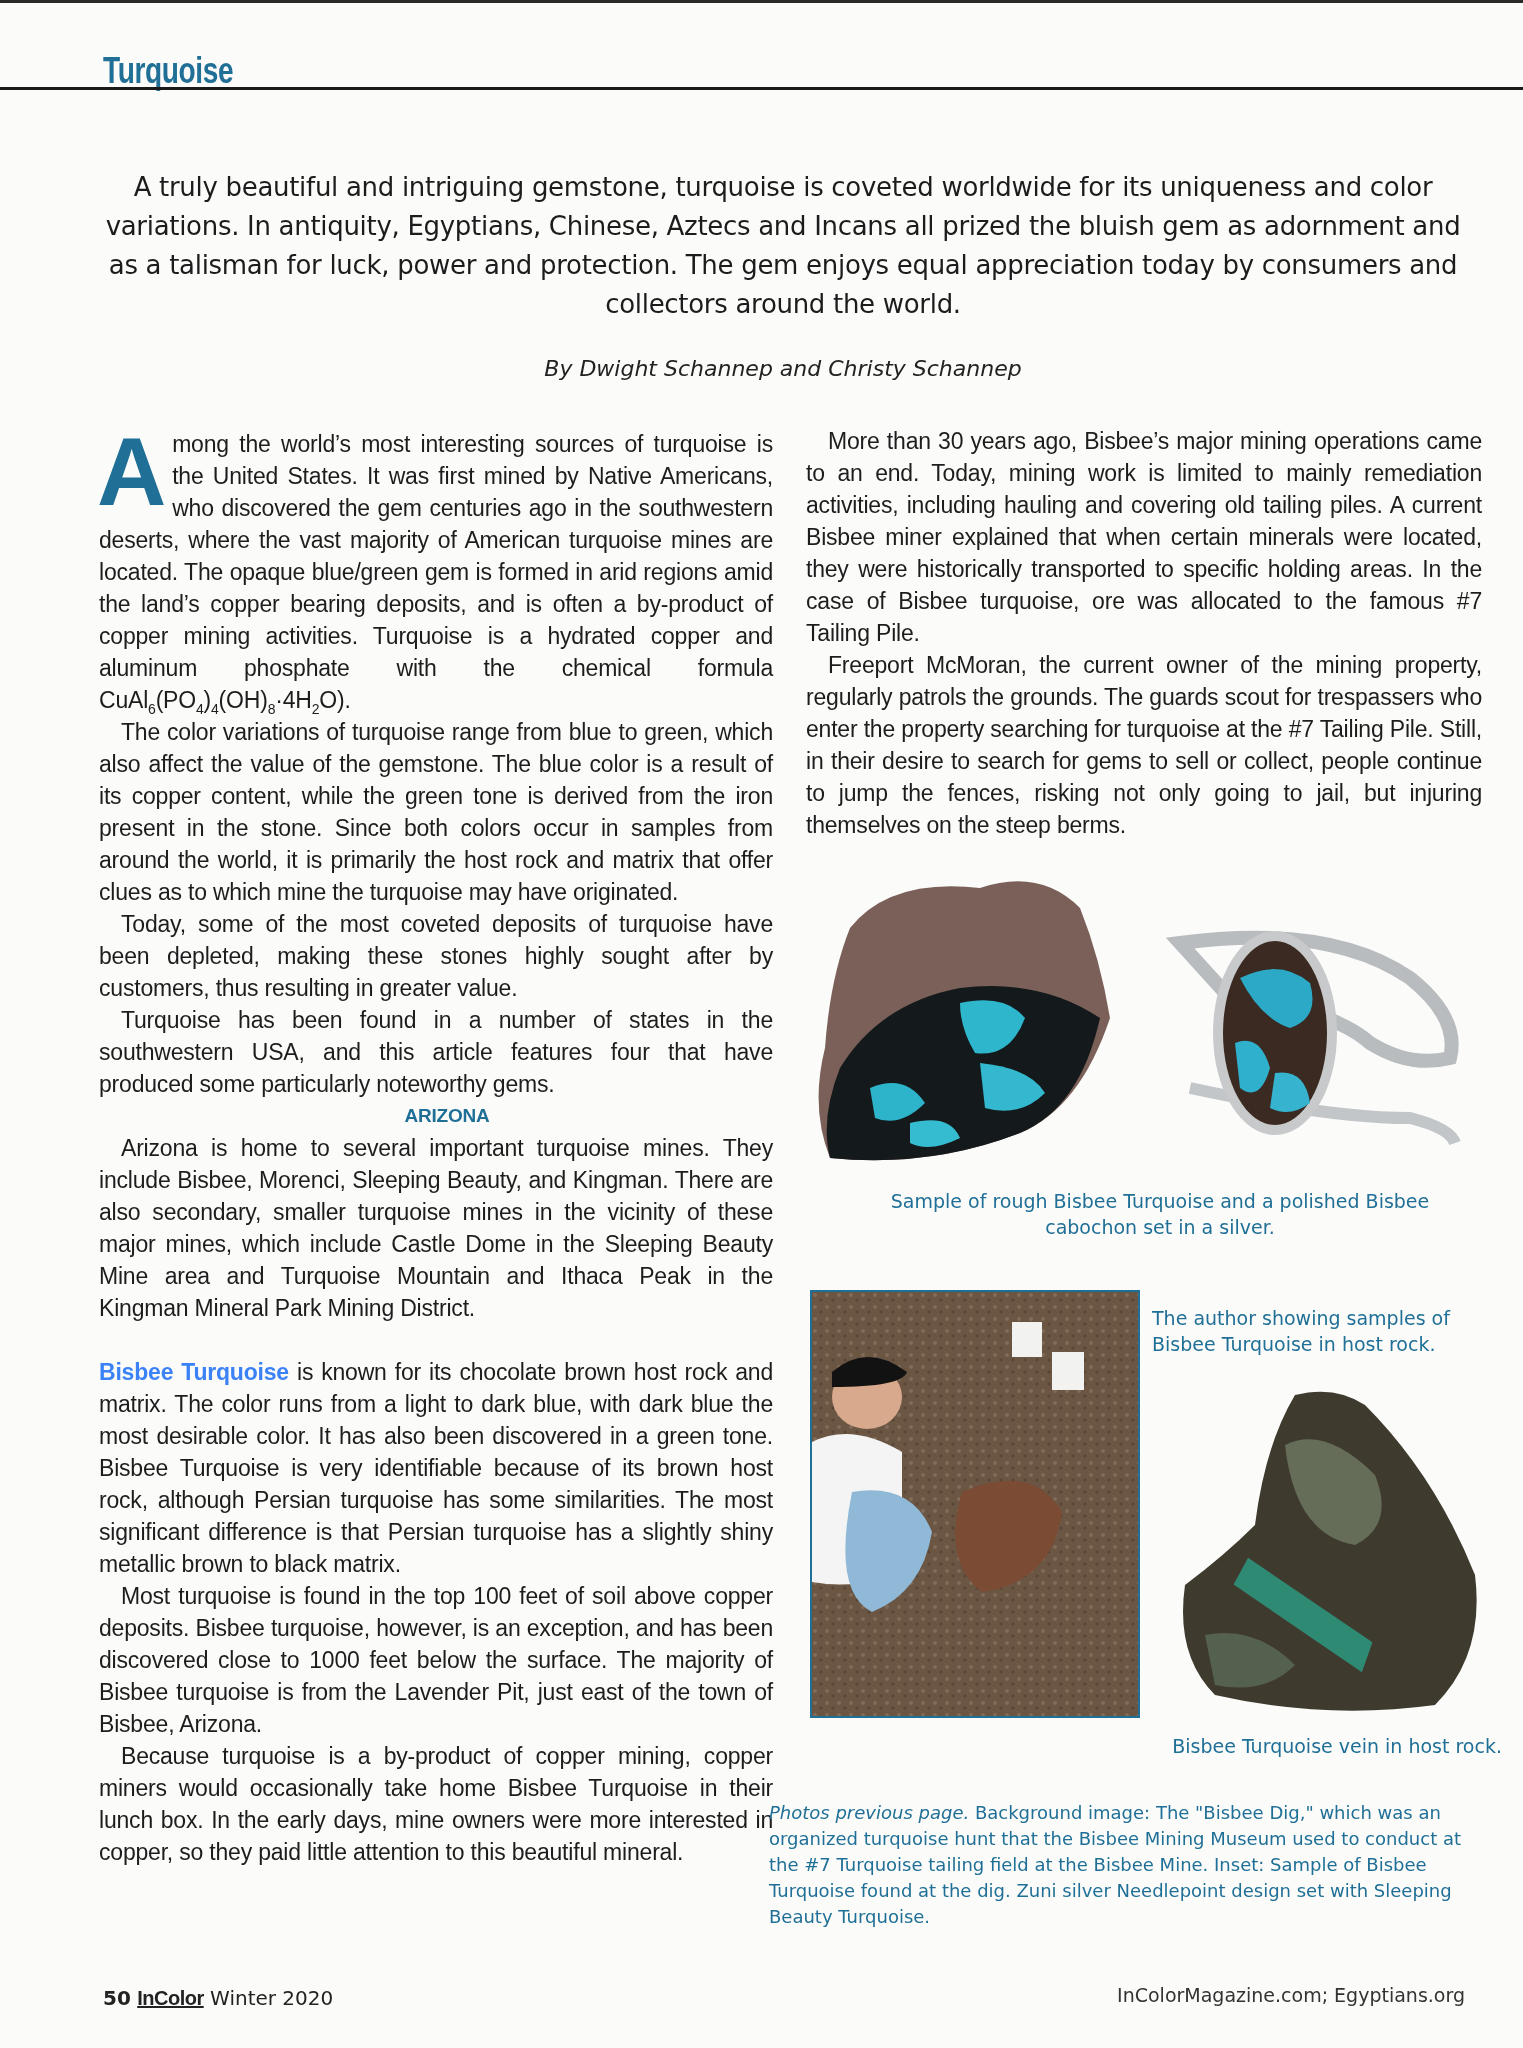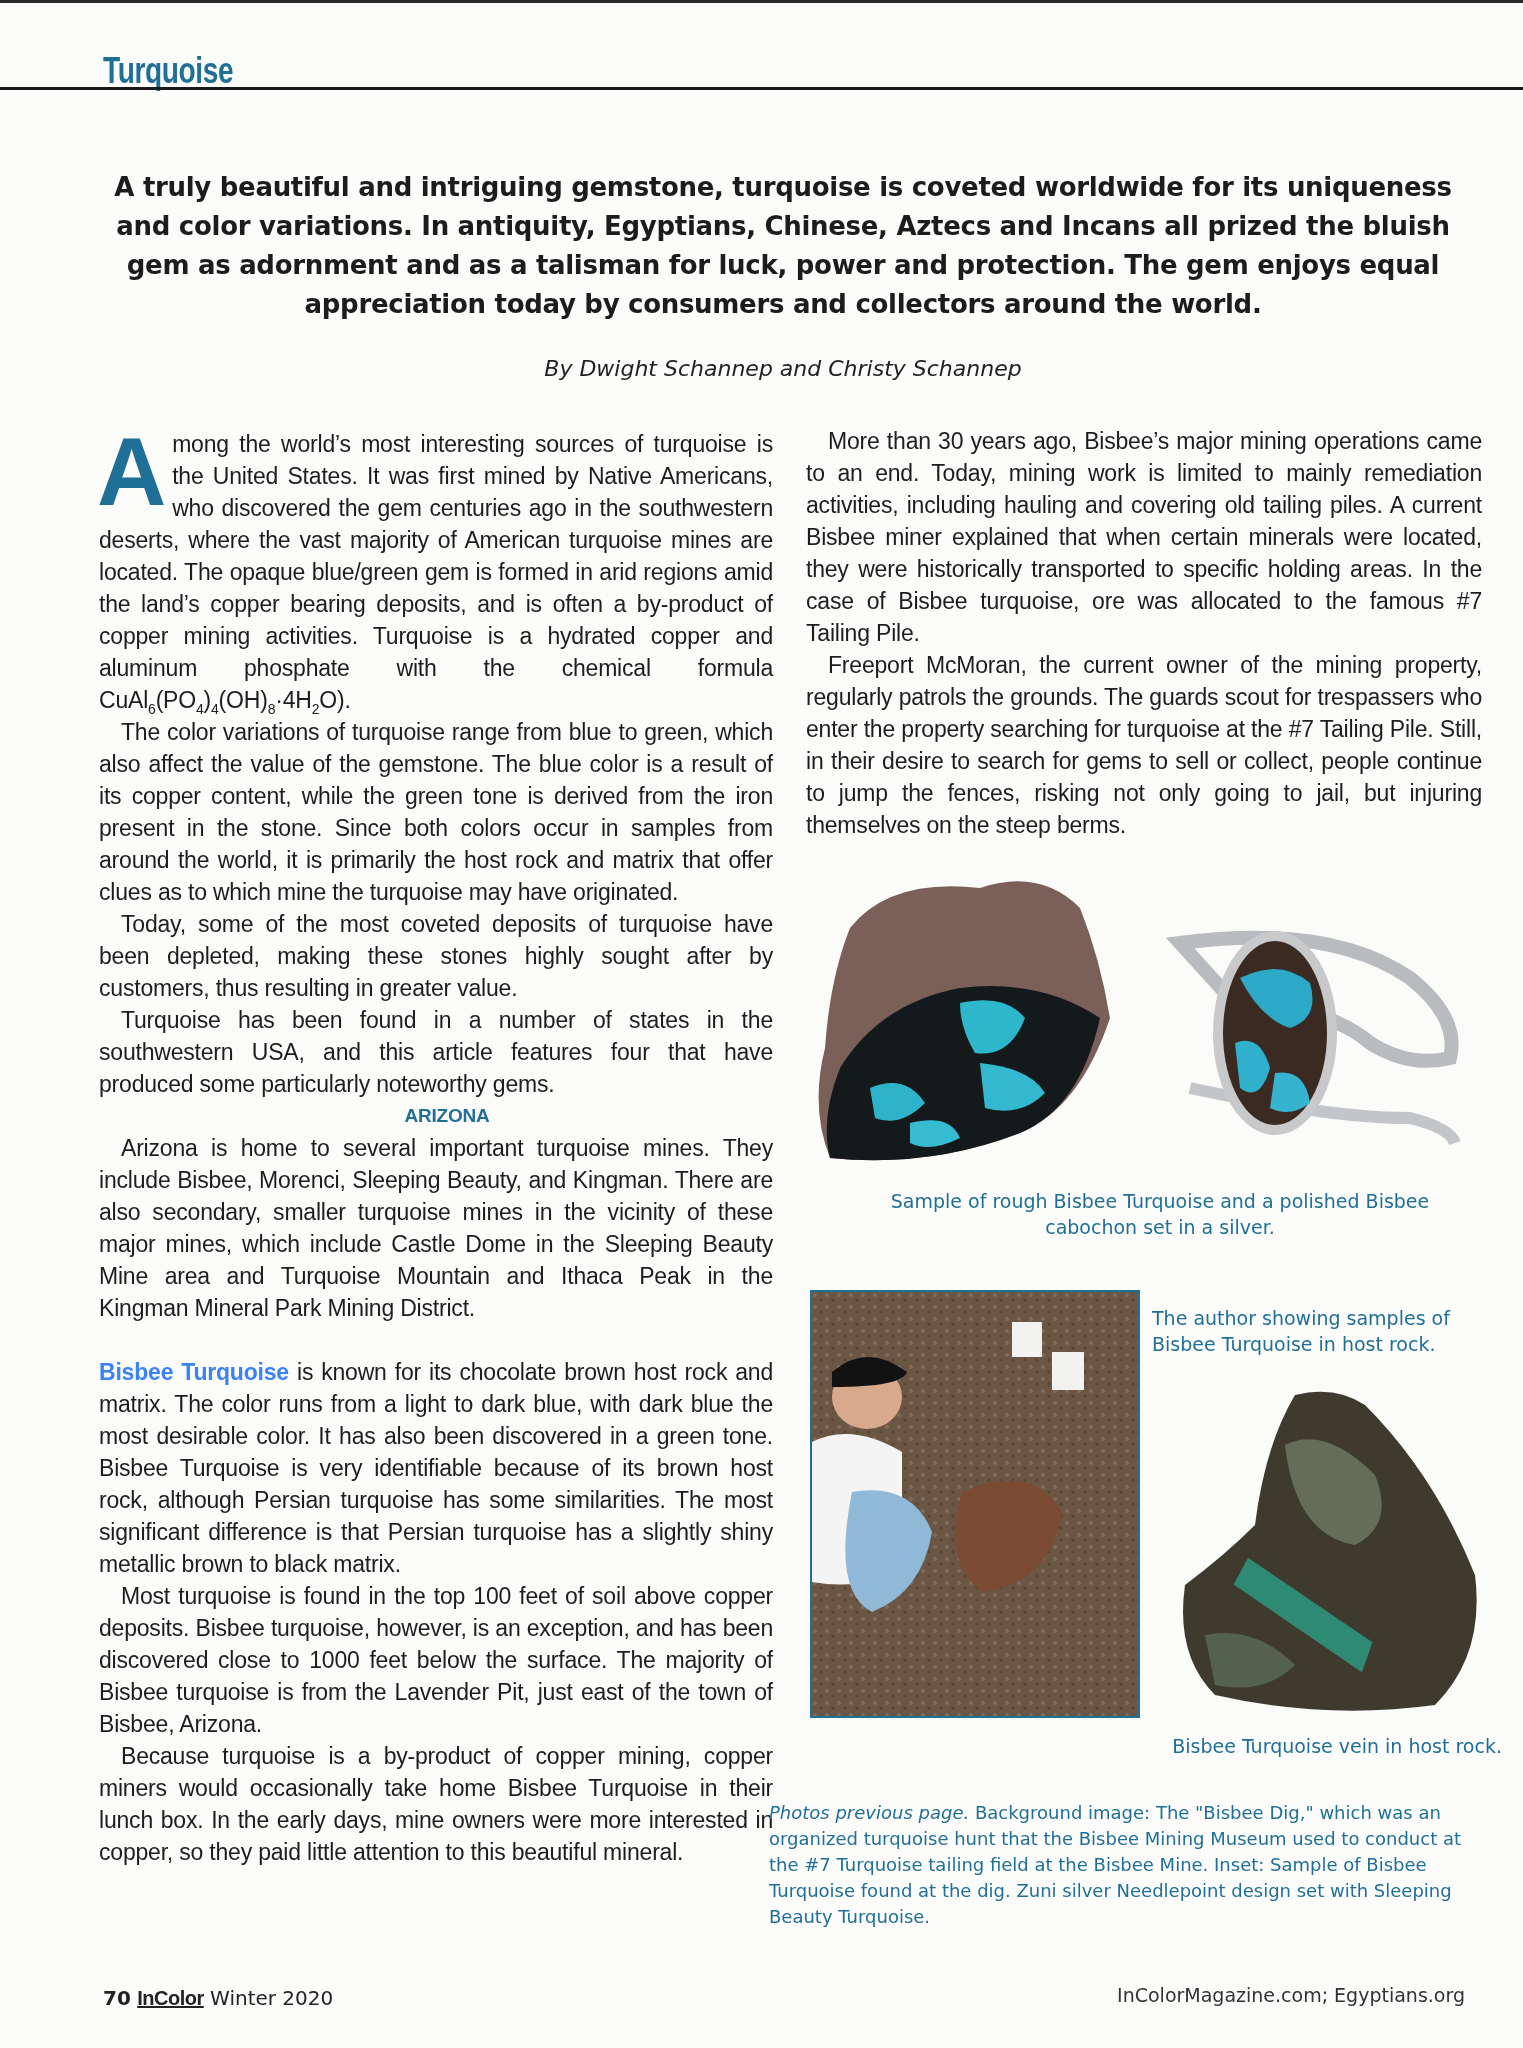--- a/index.html
+++ b/index.html
@@ -12,21 +12,21 @@
   .topline { position:absolute; left:0; top:0; width:1523px; height:3px; background:#2a2a2a; }
   .section-title {
     position:absolute; left:103px; top:50px;
     font-family:"Liberation Sans Narrow","Liberation Sans", sans-serif;
     font-weight:bold; font-size:36px; color:#1f6f96; letter-spacing:-0.5px;
     transform:scaleX(0.78); transform-origin:left;
   }
   .title-rule { position:absolute; left:0; top:87px; width:1523px; height:3px; background:#1a1a1a; }
   .deck {
     position:absolute; left:92px; top:168px; width:1382px;
-    text-align:center; font-family:"DejaVu Sans", sans-serif; font-weight:bold;
+    text-align:center; font-family:"DejaVu Sans", sans-serif; font-weight:normal;
     font-size:26px; line-height:39px; color:#1c1c1c; letter-spacing:-0.3px;
   }
   .byline {
     position:absolute; left:0; top:356px; width:1566px; text-align:center;
     font-family:"DejaVu Sans", sans-serif; font-style:italic; font-size:22px; color:#222;
   }
   .col {
     position:absolute; font-size:23px; line-height:32px; text-align:justify;
     color:#1d1d1d; letter-spacing:-0.2px;
   }
@@ -135,17 +135,17 @@
   <path d="M120 10 Q160 0 190 20 Q260 90 300 190 Q310 270 260 320 Q150 335 40 310 Q0 270 10 200 Q50 170 80 140 Q90 60 120 10 Z" fill="#3f3a2e"></path>
   <path d="M110 60 Q150 40 200 90 Q220 140 180 160 Q120 150 110 60 Z" fill="#6f7a64" opacity="0.8"></path>
   <path d="M50 220 L200 210 L210 240 L55 250 Z" fill="#2f8a74" transform="rotate(38 130 230)"></path>
   <path d="M30 250 Q80 240 120 280 Q90 310 40 300 Z" fill="#5b6b58" opacity="0.8"></path>
 </svg>
 <div class="caption cap3">Bisbee Turquoise vein in host rock.</div>
 
 <div class="caption cap4"><span class="it">Photos previous page.</span><span> Background image: The "Bisbee Dig," which was an organized turquoise hunt that the Bisbee Mining Museum used to conduct at the #7 Turquoise tailing field at the Bisbee Mine. Inset: Sample of Bisbee Turquoise found at the dig. Zuni silver Needlepoint design set with Sleeping Beauty Turquoise.</span></div>
 
 <div class="footer-left">
-  <span class="pg">70</span>
+  <span class="pg">50</span>
   <span class="brand">InColor</span>
   <span>Winter 2020</span>
 </div>
 <div class="footer-right">InColorMagazine.com; Egyptians.org</div>
 
 </body></html>

